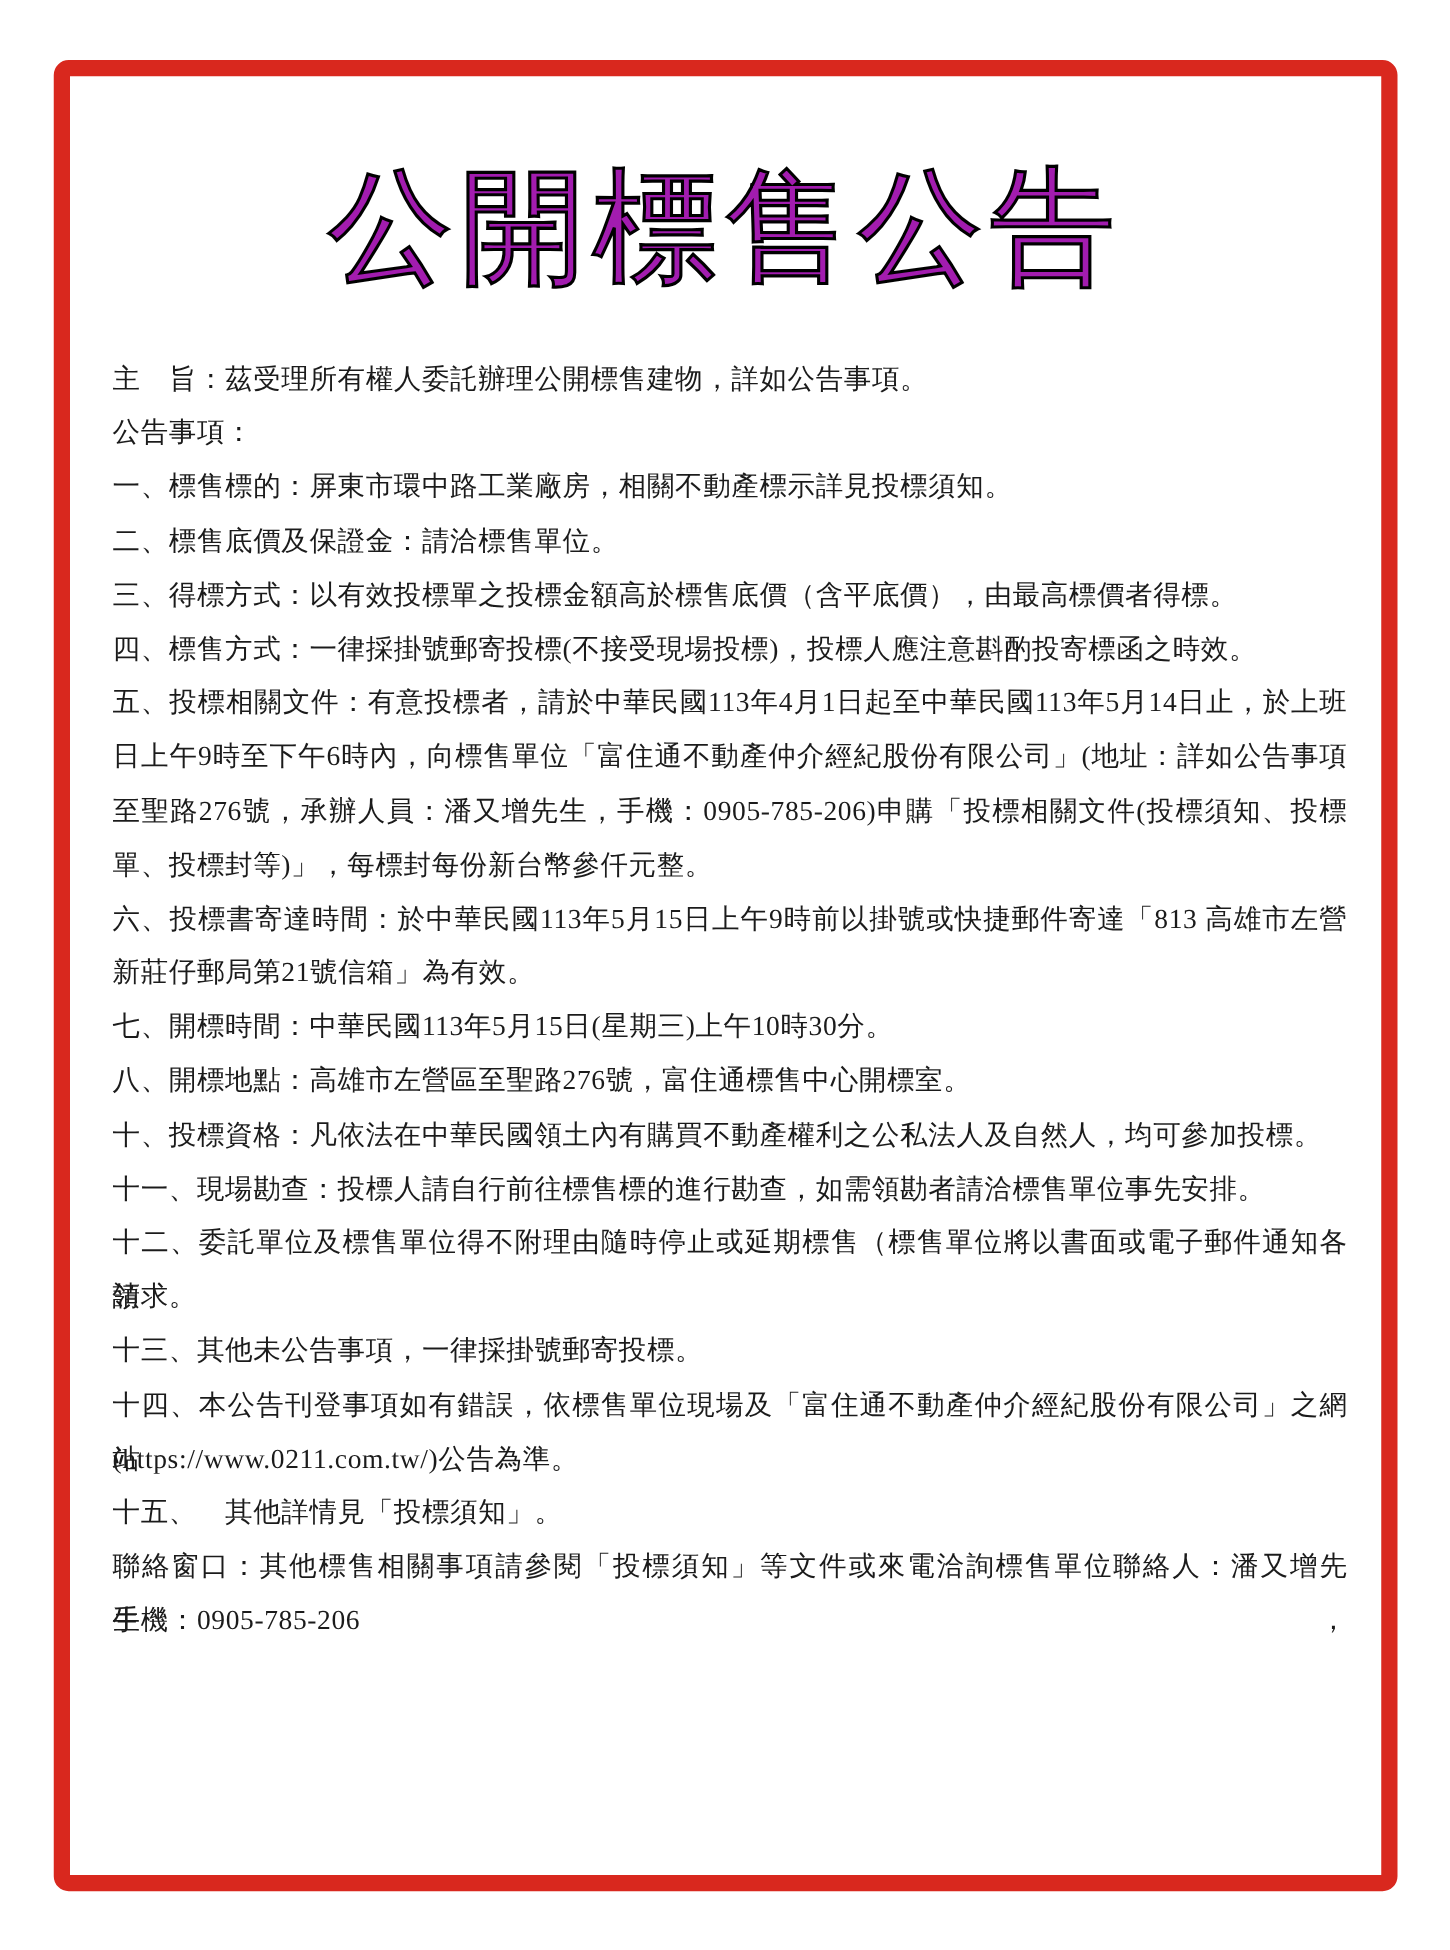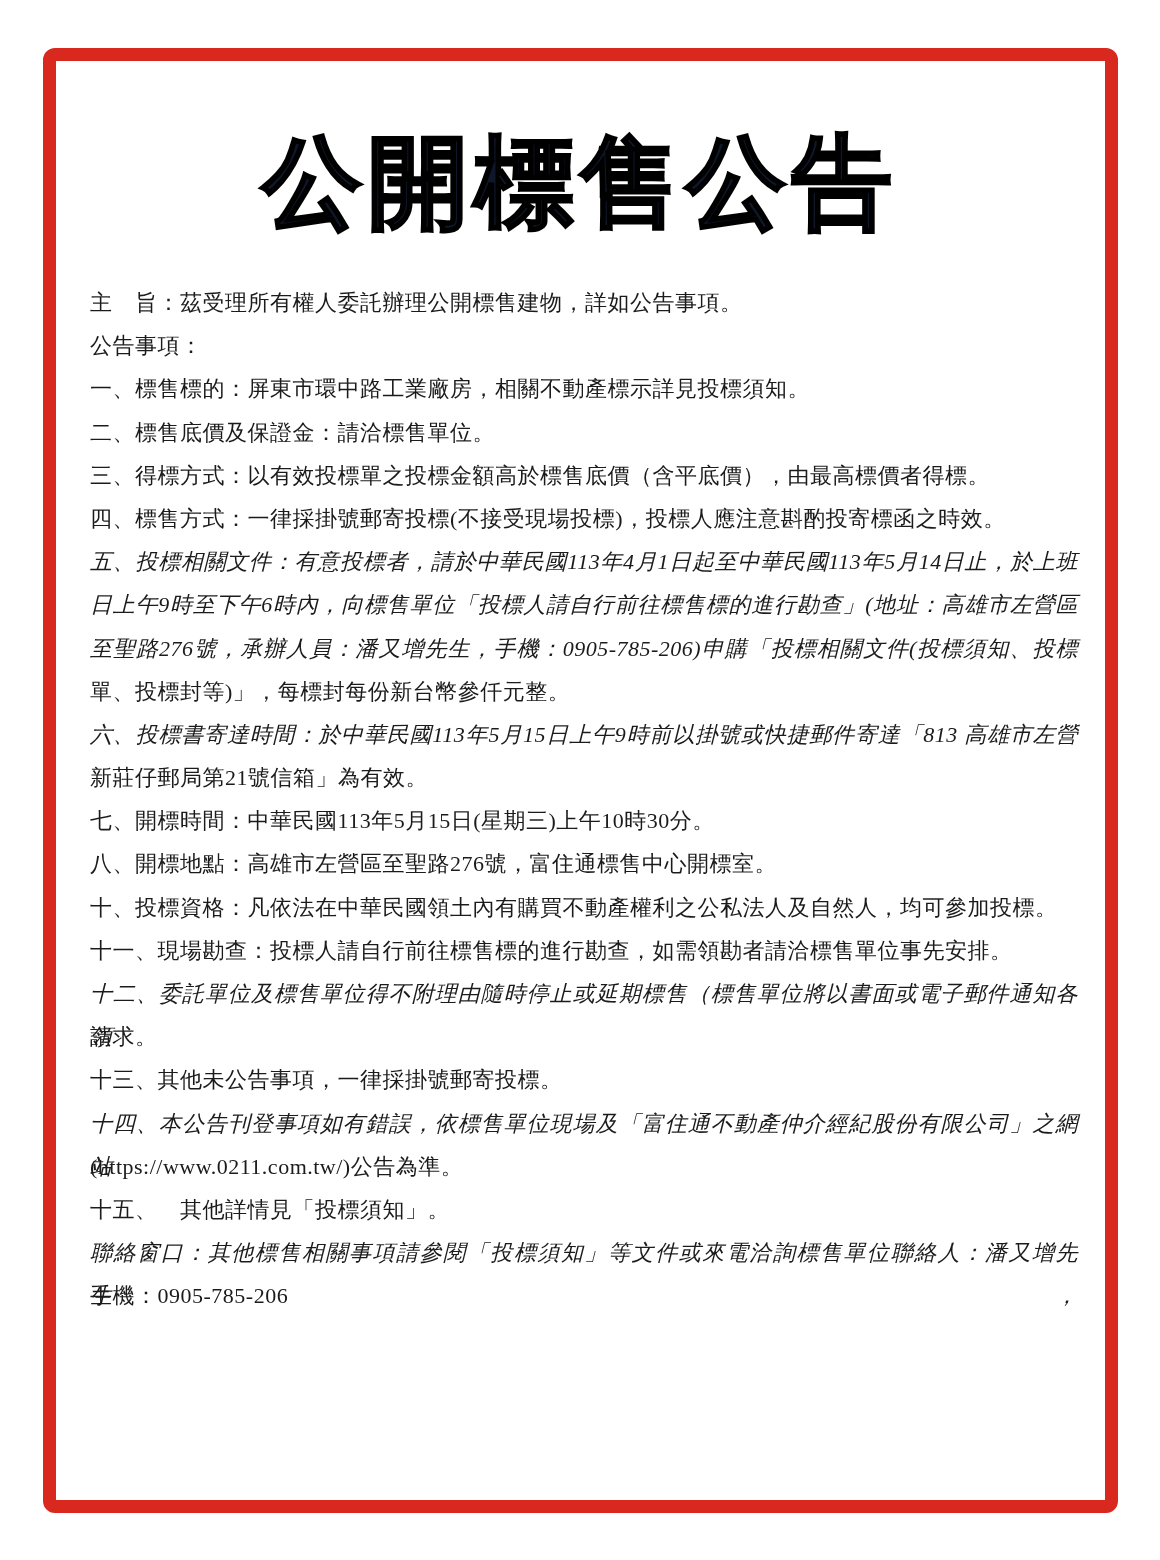--- a/index.html
+++ b/index.html
@@ -25,25 +25,25 @@
     background: transparent;
   }
   .title {
     position: absolute;
     left: 0;
     right: 0;
     top: 126px;
     margin: 0;
     text-align: center;
     font-family: "Liberation Sans", "DejaVu Sans", sans-serif;
-    font-weight: 700;
+    font-weight: 400;
     font-size: 100px;
     line-height: 112px;
     letter-spacing: 6px;
-    color: #0f172a;
+    color: #a21caf;
     -webkit-text-stroke: 2.5px #000000;
   }
   .body {
     position: absolute;
     left: 90px;
     top: 281px;
     width: 988px;
     font-size: 22px;
     line-height: 43.2px;
     letter-spacing: 0.5px;
@@ -52,38 +52,37 @@
   .line {
     height: 43.2px;
     white-space: nowrap;
     text-align: left;
   }
   .line.justify {
     white-space: normal;
     text-align: justify;
     text-align-last: justify;
     text-justify: inter-character;
-    font-style: italic;
   }
 </style>
 </head>
 <body>
 
 <div class="page">
   <div class="frame"></div>
   <h1 class="title">公開標售公告</h1>
   <div class="body">
       <div class="line">主　旨：茲受理所有權人委託辦理公開標售建物，詳如公告事項。</div>
       <div class="line">公告事項：</div>
       <div class="line">一、標售標的：屏東市環中路工業廠房，相關不動產標示詳見投標須知。</div>
       <div class="line">二、標售底價及保證金：請洽標售單位。</div>
       <div class="line">三、得標方式：以有效投標單之投標金額高於標售底價（含平底價），由最高標價者得標。</div>
       <div class="line">四、標售方式：一律採掛號郵寄投標(不接受現場投標)，投標人應注意斟酌投寄標函之時效。</div>
       <div class="line justify">五、投標相關文件：有意投標者，請於中華民國113年4月1日起至中華民國113年5月14日止，於上班</div>
-      <div class="line justify">日上午9時至下午6時內，向標售單位「投標人請自行前往標售標的進行勘查」(地址：高雄市左營區</div>
+      <div class="line justify">日上午9時至下午6時內，向標售單位「富住通不動產仲介經紀股份有限公司」(地址：詳如公告事項</div>
       <div class="line justify">至聖路276號，承辦人員：潘又增先生，手機：0905-785-206)申購「投標相關文件(投標須知、投標</div>
       <div class="line">單、投標封等)」，每標封每份新台幣參仟元整。</div>
       <div class="line justify">六、投標書寄達時間：於中華民國113年5月15日上午9時前以掛號或快捷郵件寄達「813 高雄市左營</div>
       <div class="line">新莊仔郵局第21號信箱」為有效。</div>
       <div class="line">七、開標時間：中華民國113年5月15日(星期三)上午10時30分。</div>
       <div class="line">八、開標地點：高雄市左營區至聖路276號，富住通標售中心開標室。</div>
       <div class="line">十、投標資格：凡依法在中華民國領土內有購買不動產權利之公私法人及自然人，均可參加投標。</div>
       <div class="line">十一、現場勘查：投標人請自行前往標售標的進行勘查，如需領勘者請洽標售單位事先安排。</div>
       <div class="line justify">十二、委託單位及標售單位得不附理由隨時停止或延期標售（標售單位將以書面或電子郵件通知各領</div>
       <div class="line">請求。</div>

